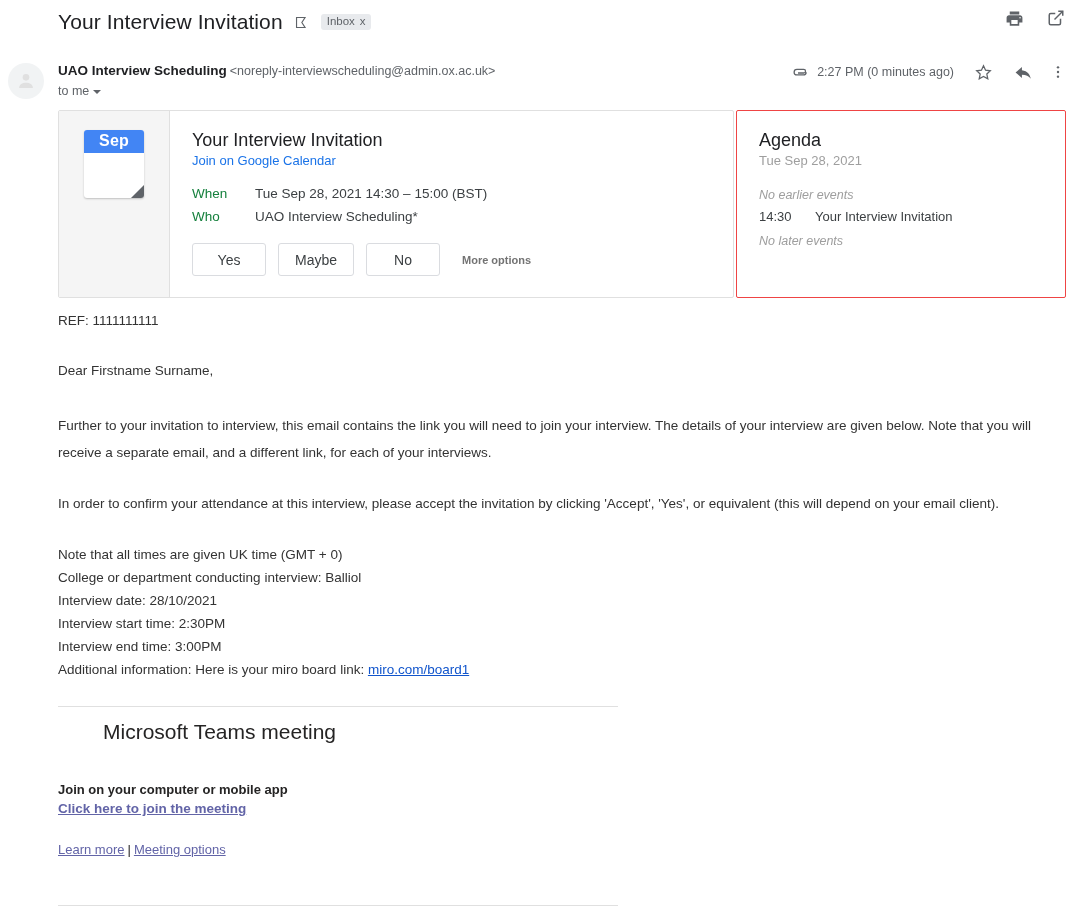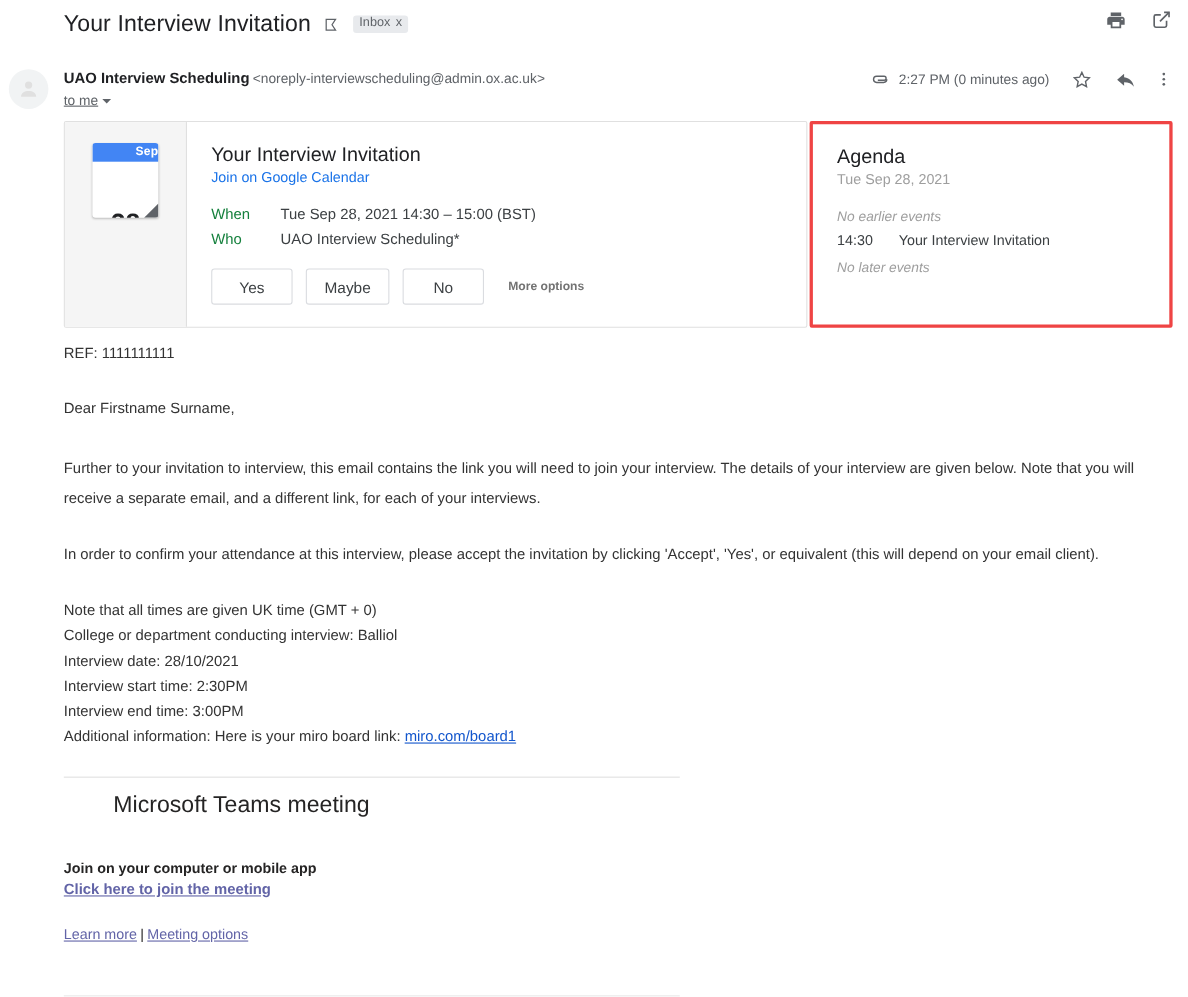--- a/index.html
+++ b/index.html
@@ -95,21 +95,20 @@
   .sender-name { font-weight: bold; color: #202124; }
   .sender-email { color: #5f6368; font-size: 12.5px; margin-left: 3px; }
   .sender-line2 {
     font-size: 12.5px;
     color: #5f6368;
     line-height: 18px;
     margin-top: 2px;
     display: flex;
     align-items: center;
     gap: 4px;
-    text-decoration: underline;
   }
   .caret-down {
     width: 0; height: 0;
     border-left: 4px solid transparent;
     border-right: 4px solid transparent;
     border-top: 4px solid #5f6368;
     display: inline-block;
     position: relative;
     top: 1px;
   }
@@ -162,23 +161,23 @@
     background: #fff;
     border-radius: 3px;
     box-shadow: 0 1px 2px rgba(0,0,0,0.22);
     overflow: hidden;
     position: relative;
     height: 68px;
   }
   .date-chip .mon {
     background: #4285f4;
     color: #ffffff;
-    font-size: 11px;
+    font-size: 16px;
     font-weight: bold;
-    text-align: right;
+    text-align: center;
     padding: 2px 0 3px;
     letter-spacing: .2px;
   }
   .date-chip .day {
     text-align: center;
     font-size: 24px;
     font-weight: bold;
     color: #202124;
     line-height: 26px;
     padding-top: 2px;
@@ -246,21 +245,21 @@
     color: #737373;
     font-weight: bold;
     margin-left: 10px;
     cursor: pointer;
   }
 
   .agenda-card {
     position: absolute;
     left: 736px; top: 110px;
     width: 330px; height: 188px;
-    border: 3px solid #ef4444;
+    border: 1px solid #ef4444;
     border-radius: 2px;
     background: #ffffff;
     padding: 18px 0 0 22px;
   }
   .agenda-title {
     font-size: 18px;
     color: #202124;
     font-weight: 400;
     line-height: 22px;
   }

